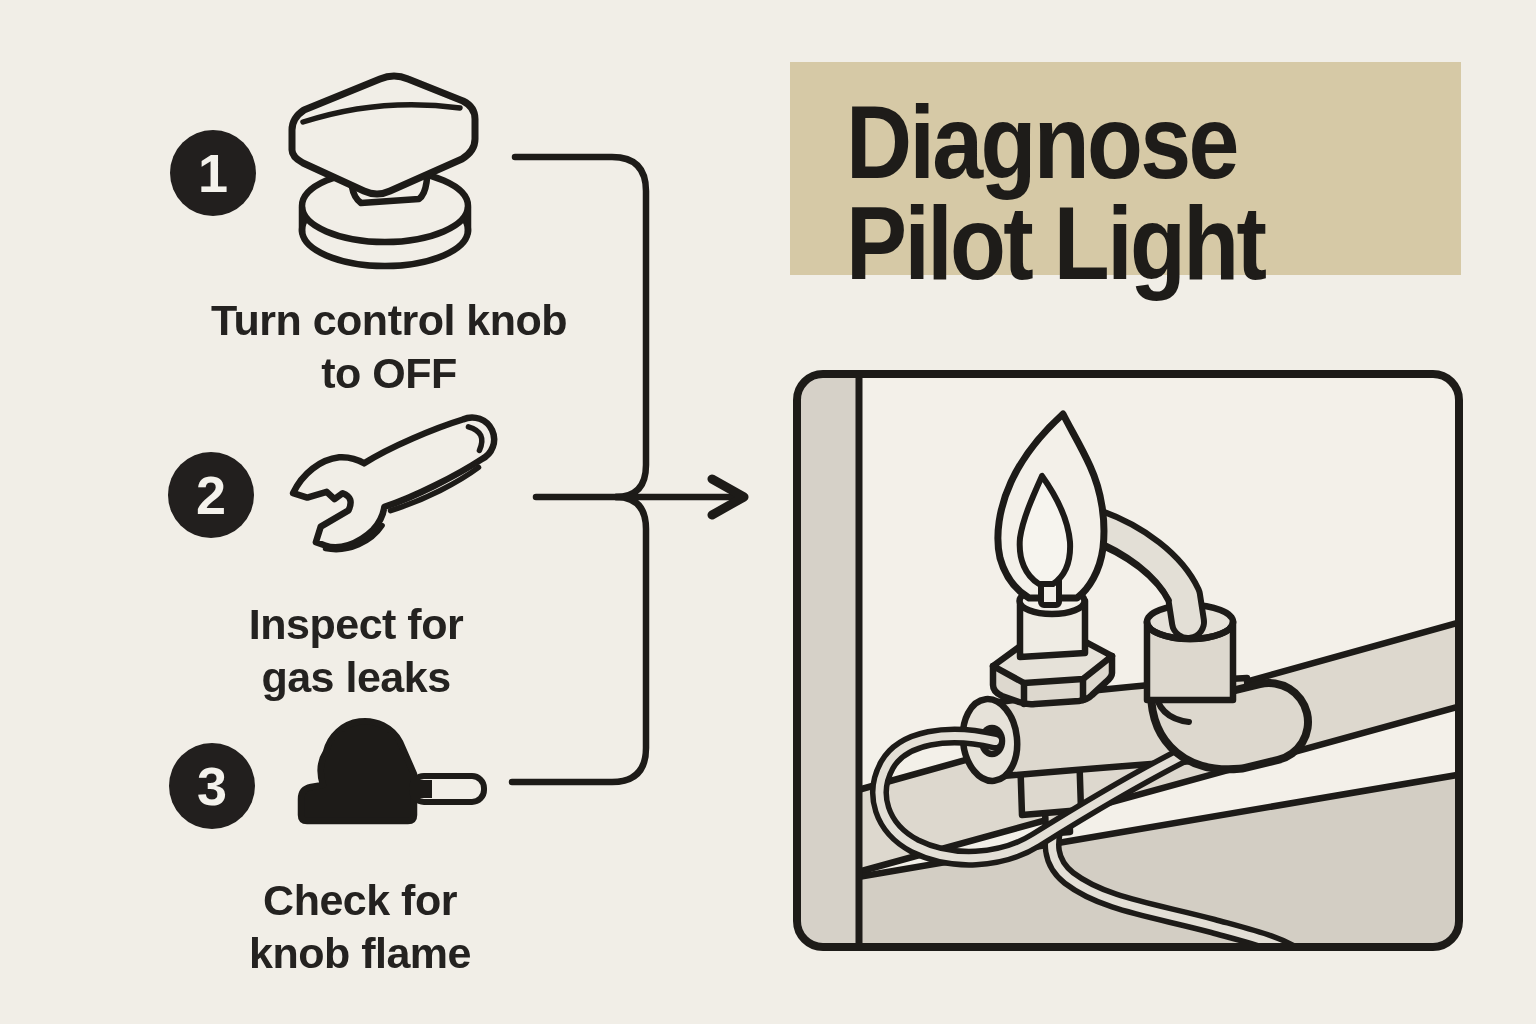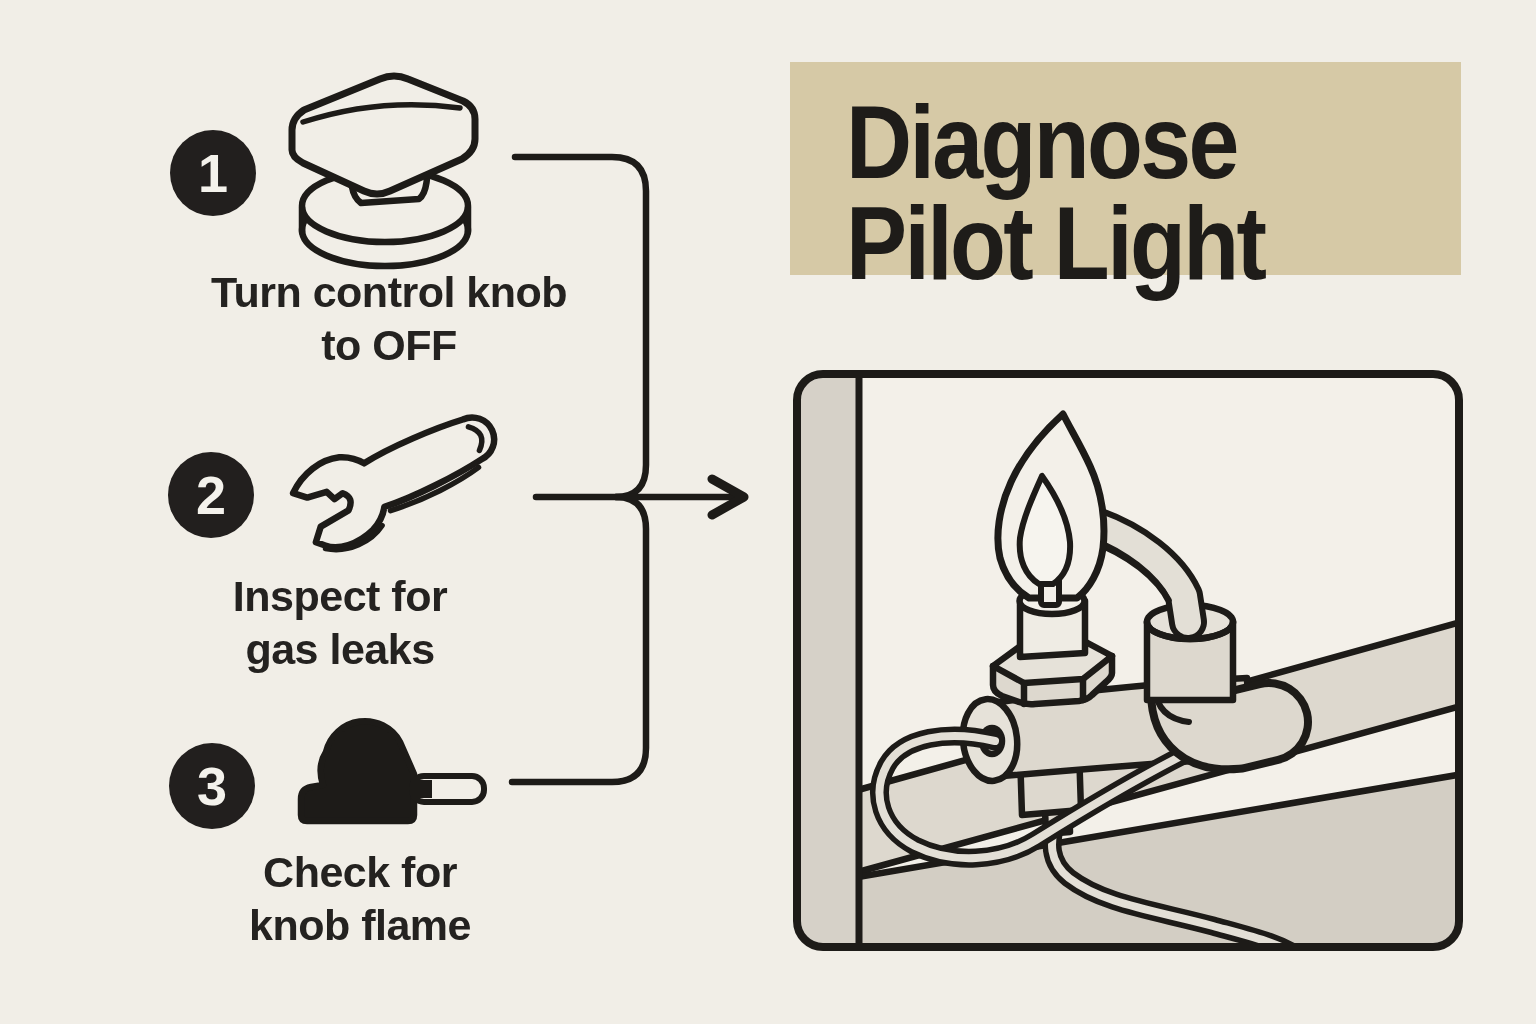--- a/index.html
+++ b/index.html
@@ -18,23 +18,24 @@
     font-size:54px;font-weight:bold;
   }
   .badge-1{left:170px;top:130px;}
   .badge-2{left:168px;top:452px;}
   .badge-3{left:169px;top:743px;}
   .step-label{
     position:absolute;width:420px;
     font-size:43px;font-weight:bold;line-height:53px;
     letter-spacing:-0.5px;text-align:center;white-space:pre-line;
     color:#242220;
+    margin-top:28px;
   }
   .label-1{left:179px;top:266px;}
-  .label-2{left:130px;top:570px;}
+  .label-2{left:146px;top:570px;}
   .label-3{left:150px;top:846px;}
   
   .title-block{
     position:absolute;left:790px;top:62px;width:671px;height:213px;
     background:#d6c9a6;
   }
   .title-text{
     position:absolute;left:56px;top:30px;
     font-size:104px;line-height:101px;font-weight:bold;
     letter-spacing:-3px;white-space:pre-line;color:#1e1c19;

